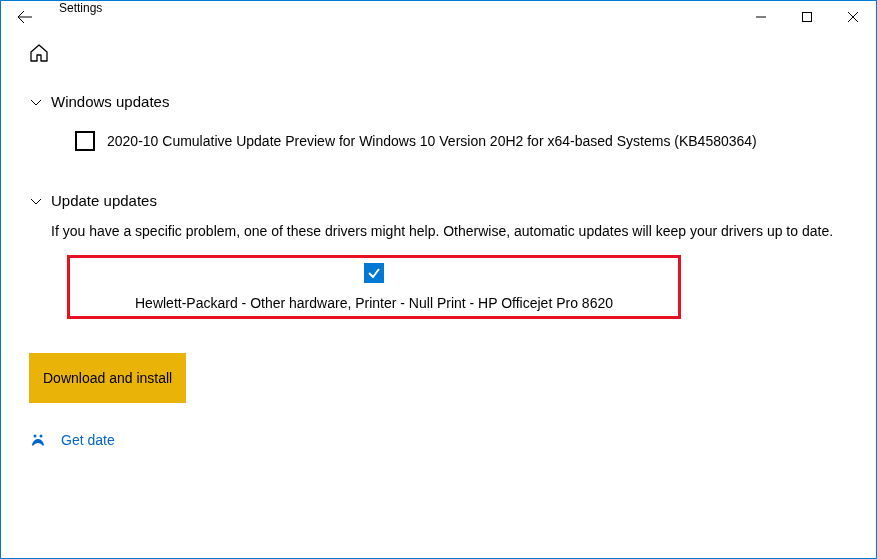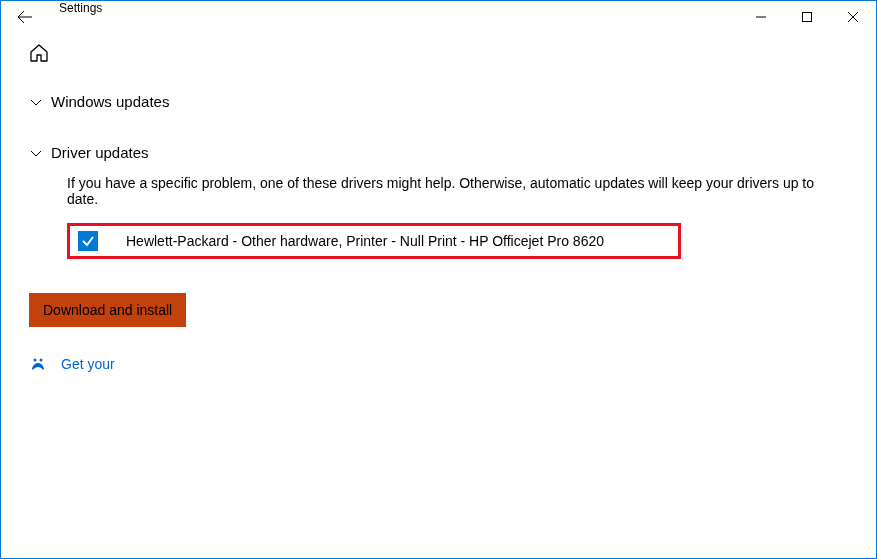--- a/index.html
+++ b/index.html
@@ -73,21 +73,21 @@
       align-items: center;
       gap: 8px;
       margin-bottom: 14px;
       cursor: pointer;
     }
     .section-title {
       font-size: 15px;
     }
     .section-hint {
       font-size: 14px;
-      margin-left: 38px;
+      margin-left: 22px;
       margin-bottom: 16px;
     }
     .update-row {
       display: flex;
       align-items: center;
       margin-left: 38px;
       gap: 12px;
       padding: 7px 8px;
     }
     .checkbox {
@@ -103,30 +103,31 @@
       background: #0078d4;
       border-color: #0078d4;
     }
     .update-label {
       font-size: 14px;
     }
     .highlight-box {
       border: 3px solid #e81123;
       display: flex;
       align-items: center;
-      gap: 28px;
+      gap: 12px;
       padding: 5px 8px;
       margin-left: 38px;
       width: 614px;
+      flex-direction: column;
     }
     .download-btn {
-      background: #c2410c;
+      background: #eab308;
       border: none;
       font-size: 14px;
-      padding: 9px 14px;
+      padding: 17px 14px;
       cursor: pointer;
       margin-bottom: 28px;
     }
     .help-row {
       display: flex;
       align-items: center;
       gap: 14px;
     }
     .help-link {
       color: #0066cc;
@@ -181,31 +182,35 @@
   
   <div class="section">
     <div class="section-header">
       <span class="chevron">
         <svg width="14" height="14" viewBox="0 0 14 14">
           <path d="M2 5 L7 10 L12 5" stroke="#000" stroke-width="1" fill="none"></path>
         </svg>
       </span>
       <span class="section-title">Windows updates</span>
     </div>
+    <div class="update-row">
+      <div class="checkbox"></div>
+      <span class="update-label">2020-10 Cumulative Update Preview for Windows 10 Version 20H2 for x64-based Systems (KB4580364)</span>
+    </div>
   </div>
 
   
   <div class="section">
     <div class="section-header">
       <span class="chevron">
         <svg width="14" height="14" viewBox="0 0 14 14">
           <path d="M2 5 L7 10 L12 5" stroke="#000" stroke-width="1" fill="none"></path>
         </svg>
       </span>
-      <span class="section-title">Driver updates</span>
+      <span class="section-title">Update updates</span>
     </div>
     <p class="section-hint">If you have a specific problem, one of these drivers might help. Otherwise, automatic updates will keep your drivers up to date.</p>
     <div class="highlight-box">
       <div class="checkbox checked">
         <svg width="14" height="14" viewBox="0 0 14 14">
           <path d="M2 7 L6 11 L12 3" stroke="#fff" stroke-width="2" fill="none"></path>
         </svg>
       </div>
       <span class="update-label">Hewlett-Packard  - Other hardware, Printer - Null Print - HP Officejet Pro 8620</span>
     </div>
@@ -216,15 +221,15 @@
 
   
   <div class="help-row">
     <span class="help-icon">
       <svg width="18" height="18" viewBox="0 0 18 18">
         <path d="M3 14 C3 14 4 8 9 8 C14 8 15 14 15 14 L14 15 C14 15 12 12 9 12 C6 12 4 15 4 15 Z" fill="#0066cc"></path>
         <circle cx="6" cy="5" r="1.5" fill="#0066cc"></circle>
         <circle cx="12" cy="5" r="1.5" fill="#0066cc"></circle>
       </svg>
     </span>
-    <span class="help-link">Get your</span>
+    <span class="help-link">Get date</span>
   </div>
 </div>
 
 </body></html>

